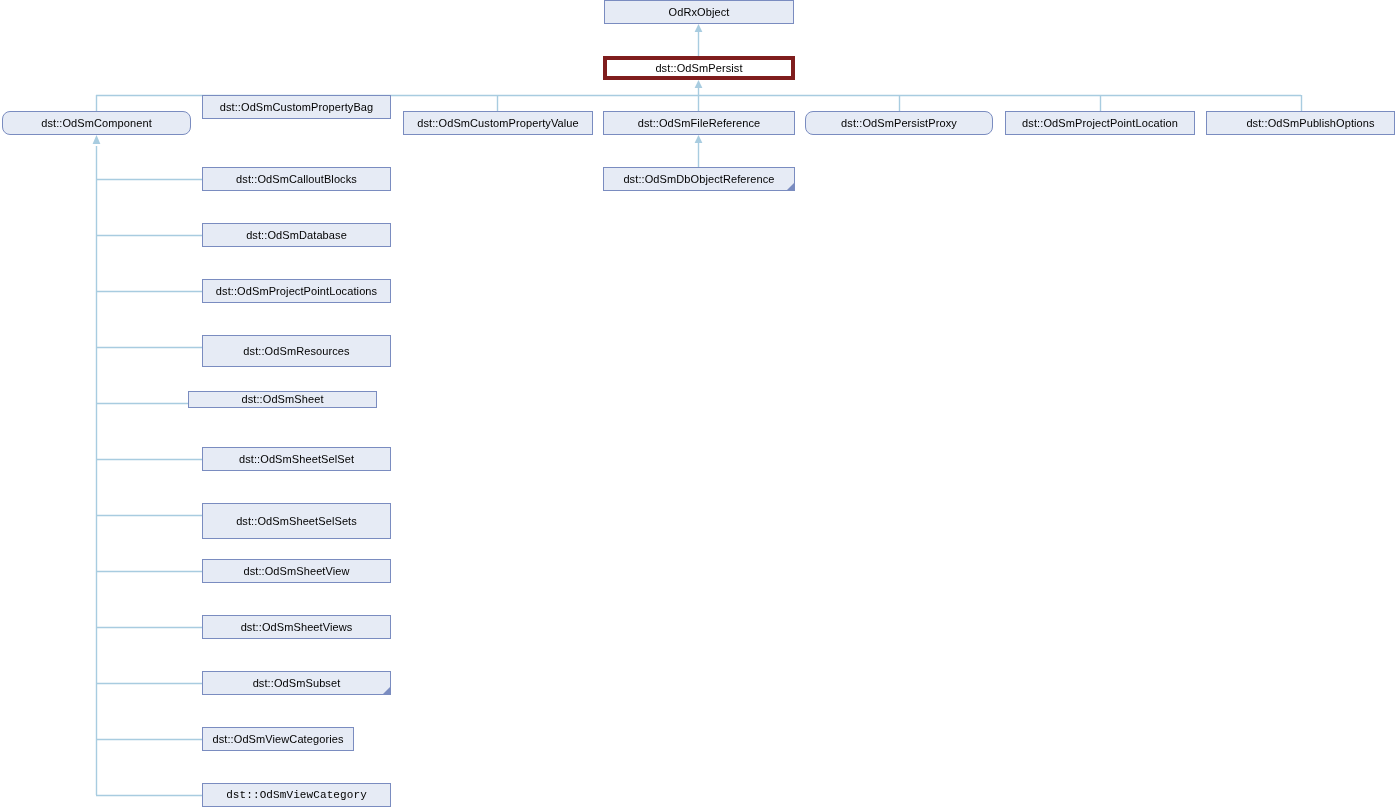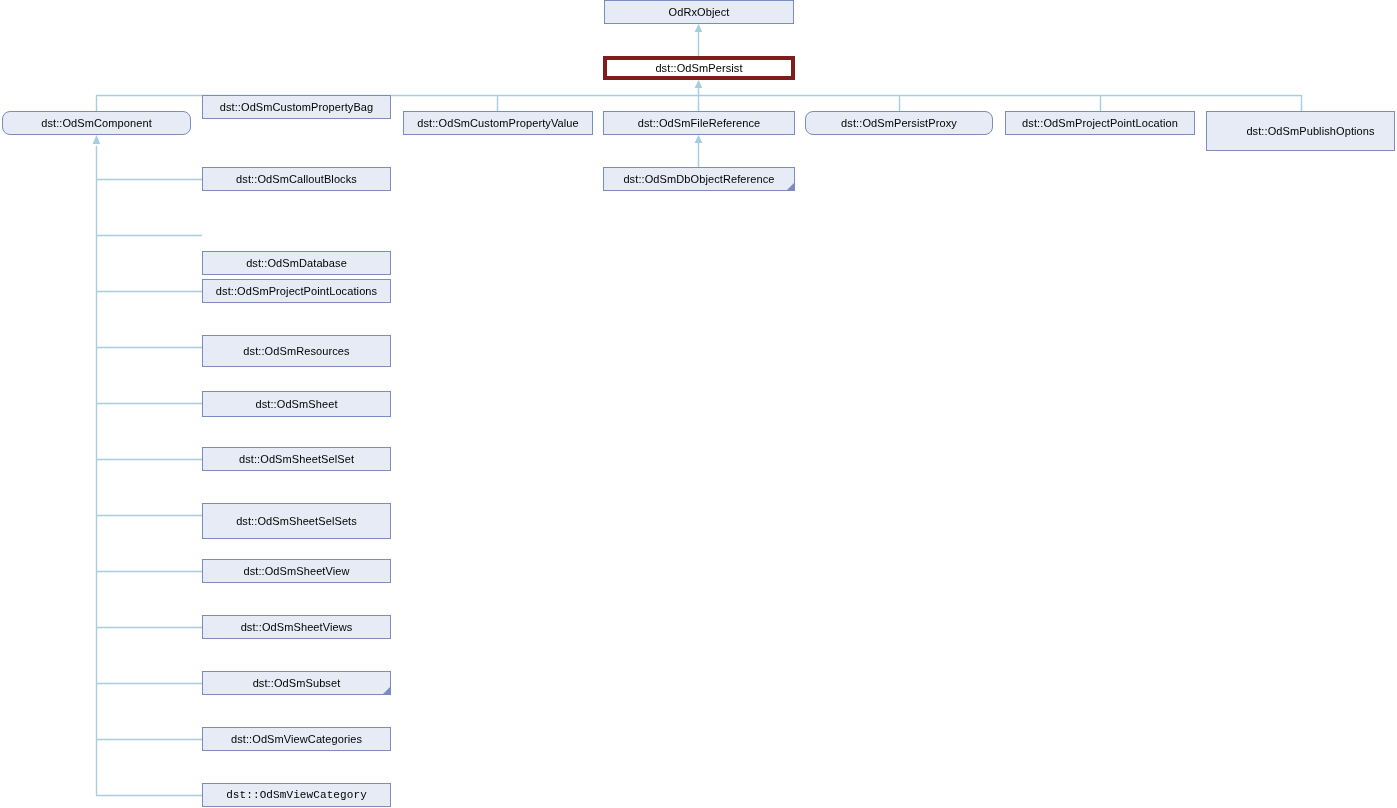--- a/index.html
+++ b/index.html
@@ -135,56 +135,56 @@
       </div>
       <div class="node" style="left: 603px; top: 111px; width: 192px; height: 24px;">
         <span class="label">dst::OdSmFileReference</span>
       </div>
       <div class="node" style="left: 805px; top: 111px; width: 188px; height: 24px; border-radius: 8px;">
         <span class="label">dst::OdSmPersistProxy</span>
       </div>
       <div class="node" style="left: 1005px; top: 111px; width: 190px; height: 24px;">
         <span class="label">dst::OdSmProjectPointLocation</span>
       </div>
-      <div class="node" style="left: 1206px; top: 111px; width: 189px; height: 40px; padding-left: 20px;">
+      <div class="node" style="left: 1206px; top: 111px; width: 189px; height: 24px; padding-left: 20px;">
         <span class="label">dst::OdSmPublishOptions</span>
       </div>
       <div class="node" style="left: 202px; top: 167px; width: 189px; height: 24px;">
         <span class="label">dst::OdSmCalloutBlocks</span>
       </div>
       <div class="node folded" style="left: 603px; top: 167px; width: 192px; height: 24px;">
         <span class="label">dst::OdSmDbObjectReference</span>
       </div>
-      <div class="node" style="left: 202px; top: 223px; width: 189px; height: 24px; margin-top: 28px;">
+      <div class="node" style="left: 202px; top: 223px; width: 189px; height: 24px;">
         <span class="label">dst::OdSmDatabase</span>
       </div>
       <div class="node" style="left: 202px; top: 279px; width: 189px; height: 24px;">
         <span class="label">dst::OdSmProjectPointLocations</span>
       </div>
       <div class="node" style="left: 202px; top: 335px; width: 189px; height: 32px;">
         <span class="label">dst::OdSmResources</span>
       </div>
-      <div class="node" style="left: 202px; top: 391px; width: 189px; height: 26px;">
+      <div class="node" style="left: 188px; top: 391px; width: 189px; height: 17px;">
         <span class="label">dst::OdSmSheet</span>
       </div>
       <div class="node" style="left: 202px; top: 447px; width: 189px; height: 24px;">
         <span class="label">dst::OdSmSheetSelSet</span>
       </div>
       <div class="node" style="left: 202px; top: 503px; width: 189px; height: 36px;">
         <span class="label">dst::OdSmSheetSelSets</span>
       </div>
       <div class="node" style="left: 202px; top: 559px; width: 189px; height: 24px; text-align: right;">
         <span class="label">dst::OdSmSheetView</span>
       </div>
       <div class="node" style="left: 202px; top: 615px; width: 189px; height: 24px;">
         <span class="label">dst::OdSmSheetViews</span>
       </div>
       <div class="node folded" style="left: 202px; top: 671px; width: 189px; height: 24px;">
         <span class="label">dst::OdSmSubset</span>
       </div>
-      <div class="node" style="left: 202px; top: 727px; width: 189px; height: 24px;">
+      <div class="node" style="left: 202px; top: 727px; width: 152px; height: 24px;">
         <span class="label">dst::OdSmViewCategories</span>
       </div>
       <div class="node" style="left: 202px; top: 783px; width: 189px; height: 24px; font-family: Liberation Mono, monospace;">
         <span class="label">dst::OdSmViewCategory</span>
       </div>
     </div>
 </div>
 
 </body></html>

